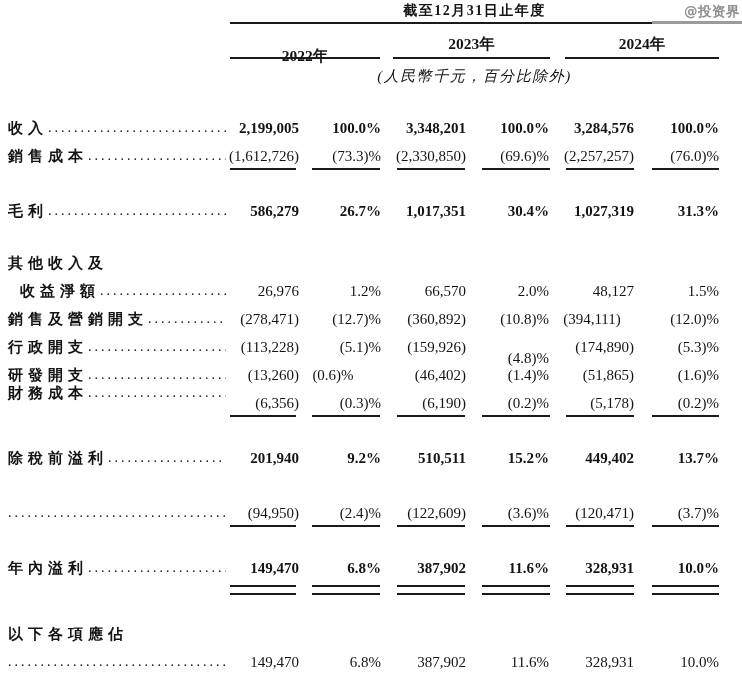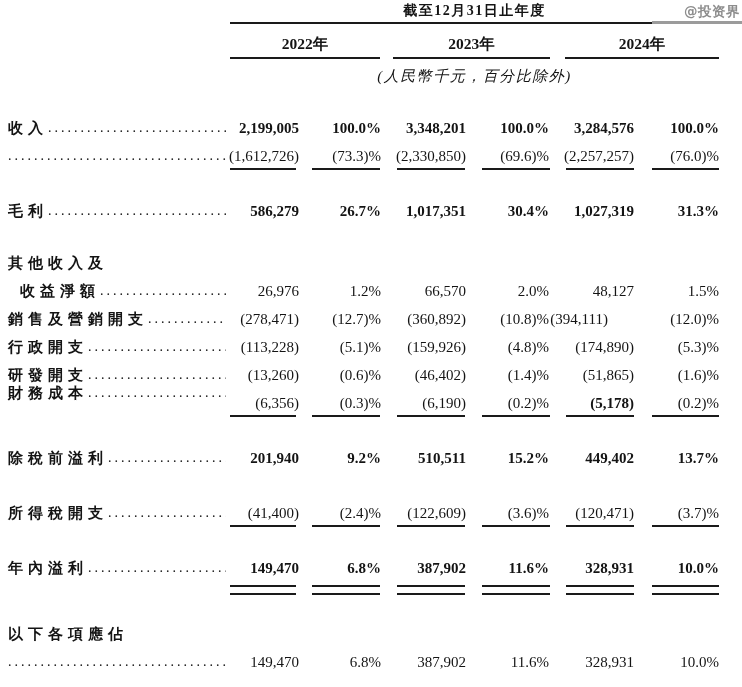--- a/index.html
+++ b/index.html
@@ -57,21 +57,21 @@
 </head>
 <body>
 
 <div class="page">
 
   <div class="abs hdr-title">截至12月31日止年度</div>
   <div class="abs hdr-rule"></div>
   <div class="abs wm-rule"></div>
   <div class="abs watermark">@投资界</div>
 
-  <div class="abs year" style="left:230px;width:150px;">2022年</div>
+  <div class="abs year" style="left:230px;width:150px;margin-top:12px;">2022年</div>
   <div class="abs year" style="left:393px;width:157px;">2023年</div>
   <div class="abs year" style="left:565px;width:154px;">2024年</div>
 
   <div class="abs year-rule" style="left:230px;width:150px;"></div>
   <div class="abs year-rule" style="left:393px;width:157px;"></div>
   <div class="abs year-rule" style="left:565px;width:154px;"></div>
 
   <div class="abs unit-note">(人民幣千元，百分比除外)</div>
 
   <div id="tbody">
@@ -79,20 +79,21 @@
         <span class="txt">收入</span>
         <span class="leader">..........................................................................................</span>
       </div>
       <div class="abs cell bold" style="top: 114px; left: 203px;">2,199,005</div>
       <div class="abs cell bold" style="top: 114px; left: 285px;">100.0%</div>
       <div class="abs cell bold" style="top: 114px; left: 370px;">3,348,201</div>
       <div class="abs cell bold" style="top: 114px; left: 453px;">100.0%</div>
       <div class="abs cell bold" style="top: 114px; left: 538px;">3,284,576</div>
       <div class="abs cell bold" style="top: 114px; left: 623px;">100.0%</div>
       <div class="abs row-label" style="top: 142px; left: 8px; width: 218px;">
+        <span class="txt">銷售成本</span>
         <span class="leader">..........................................................................................</span>
       </div>
       <div class="abs cell" style="top: 142px; left: 203px;">(1,612,726)</div>
       <div class="abs cell" style="top: 142px; left: 285px;">(73.3)%</div>
       <div class="abs cell" style="top: 142px; left: 370px;">(2,330,850)</div>
       <div class="abs cell" style="top: 142px; left: 453px;">(69.6)%</div>
       <div class="abs cell" style="top: 142px; left: 538px;">(2,257,257)</div>
       <div class="abs cell" style="top: 142px; left: 623px;">(76.0)%</div>
       <div class="abs rule" style="top: 168px; left: 230px; width: 66px; height: 1.6px;"></div>
       <div class="abs rule" style="top: 168px; left: 312px; width: 68px; height: 1.6px;"></div>
@@ -124,73 +125,72 @@
       <div class="abs cell" style="top: 277px; left: 538px;">48,127</div>
       <div class="abs cell" style="top: 277px; left: 623px;">1.5%</div>
       <div class="abs row-label" style="top: 305px; left: 8px; width: 218px; justify-content: center;">
         <span class="txt">銷售及營銷開支</span>
         <span class="leader">..........................................................................................</span>
       </div>
       <div class="abs cell" style="top: 305px; left: 203px;">(278,471)</div>
       <div class="abs cell" style="top: 305px; left: 285px;">(12.7)%</div>
       <div class="abs cell" style="top: 305px; left: 370px;">(360,892)</div>
       <div class="abs cell" style="top: 305px; left: 453px;">(10.8)%</div>
-      <div class="abs cell" style="top: 305px; left: 512px;">(394,111)</div>
+      <div class="abs cell" style="top: 305px; left: 544px; text-align: center;">(394,111)</div>
       <div class="abs cell" style="top: 305px; left: 623px;">(12.0)%</div>
       <div class="abs row-label" style="top: 333px; left: 8px; width: 218px;">
         <span class="txt">行政開支</span>
         <span class="leader">..........................................................................................</span>
       </div>
       <div class="abs cell" style="top: 333px; left: 203px;">(113,228)</div>
       <div class="abs cell" style="top: 333px; left: 285px;">(5.1)%</div>
       <div class="abs cell" style="top: 333px; left: 370px;">(159,926)</div>
-      <div class="abs cell" style="top: 333px; left: 453px;">(4.8)%</div>
+      <div class="abs cell" style="top: 344px; left: 453px;">(4.8)%</div>
       <div class="abs cell" style="top: 333px; left: 538px;">(174,890)</div>
       <div class="abs cell" style="top: 333px; left: 623px;">(5.3)%</div>
       <div class="abs row-label" style="top: 361px; left: 8px; width: 218px;">
         <span class="txt">研發開支</span>
         <span class="leader">..........................................................................................</span>
       </div>
       <div class="abs cell" style="top: 361px; left: 203px;">(13,260)</div>
-      <div class="abs cell" style="top: 361px; left: 285px;">(0.6)%</div>
+      <div class="abs cell" style="top: 361px; left: 285px; text-align: center;">(0.6)%</div>
       <div class="abs cell" style="top: 361px; left: 370px;">(46,402)</div>
       <div class="abs cell" style="top: 361px; left: 453px;">(1.4)%</div>
       <div class="abs cell" style="top: 361px; left: 538px;">(51,865)</div>
       <div class="abs cell" style="top: 361px; left: 623px;">(1.6)%</div>
       <div class="abs row-label" style="top: 379px; left: 8px; width: 218px;">
         <span class="txt">財務成本</span>
         <span class="leader">..........................................................................................</span>
       </div>
       <div class="abs cell" style="top: 389px; left: 203px;">(6,356)</div>
       <div class="abs cell" style="top: 389px; left: 285px;">(0.3)%</div>
       <div class="abs cell" style="top: 389px; left: 370px;">(6,190)</div>
       <div class="abs cell" style="top: 389px; left: 453px;">(0.2)%</div>
-      <div class="abs cell" style="top: 389px; left: 538px; font-weight: bold;">(5,178)</div>
+      <div class="abs cell" style="top: 389px; left: 538px;">(5,178)</div>
       <div class="abs cell" style="top: 389px; left: 623px;">(0.2)%</div>
       <div class="abs rule" style="top: 415px; left: 230px; width: 66px; height: 1.6px;"></div>
       <div class="abs rule" style="top: 415px; left: 312px; width: 68px; height: 1.6px;"></div>
       <div class="abs rule" style="top: 415px; left: 397px; width: 68px; height: 1.6px;"></div>
       <div class="abs rule" style="top: 415px; left: 482px; width: 68px; height: 1.6px;"></div>
       <div class="abs rule" style="top: 415px; left: 566px; width: 68px; height: 1.6px;"></div>
       <div class="abs rule" style="top: 415px; left: 652px; width: 67px; height: 1.6px;"></div>
       <div class="abs row-label" style="top: 444px; left: 8px; width: 218px;">
         <span class="txt">除稅前溢利</span>
         <span class="leader">..........................................................................................</span>
       </div>
       <div class="abs cell bold" style="top: 444px; left: 203px;">201,940</div>
       <div class="abs cell bold" style="top: 444px; left: 285px;">9.2%</div>
       <div class="abs cell bold" style="top: 444px; left: 370px;">510,511</div>
       <div class="abs cell bold" style="top: 444px; left: 453px;">15.2%</div>
       <div class="abs cell bold" style="top: 444px; left: 538px;">449,402</div>
       <div class="abs cell bold" style="top: 444px; left: 623px;">13.7%</div>
       <div class="abs row-label" style="top: 499px; left: 8px; width: 218px;">
-        <span class="txt">所得稅開支</span>
-        <span class="leader">..........................................................................................</span>
-      </div>
-      <div class="abs cell" style="top: 499px; left: 203px;">(41,400)</div>
+        <span class="leader">..........................................................................................</span>
+      </div>
+      <div class="abs cell" style="top: 499px; left: 203px;">(94,950)</div>
       <div class="abs cell" style="top: 499px; left: 285px;">(2.4)%</div>
       <div class="abs cell" style="top: 499px; left: 370px;">(122,609)</div>
       <div class="abs cell" style="top: 499px; left: 453px;">(3.6)%</div>
       <div class="abs cell" style="top: 499px; left: 538px;">(120,471)</div>
       <div class="abs cell" style="top: 499px; left: 623px;">(3.7)%</div>
       <div class="abs rule" style="top: 525px; left: 230px; width: 66px; height: 1.6px;"></div>
       <div class="abs rule" style="top: 525px; left: 312px; width: 68px; height: 1.6px;"></div>
       <div class="abs rule" style="top: 525px; left: 397px; width: 68px; height: 1.6px;"></div>
       <div class="abs rule" style="top: 525px; left: 482px; width: 68px; height: 1.6px;"></div>
       <div class="abs rule" style="top: 525px; left: 566px; width: 68px; height: 1.6px;"></div>

